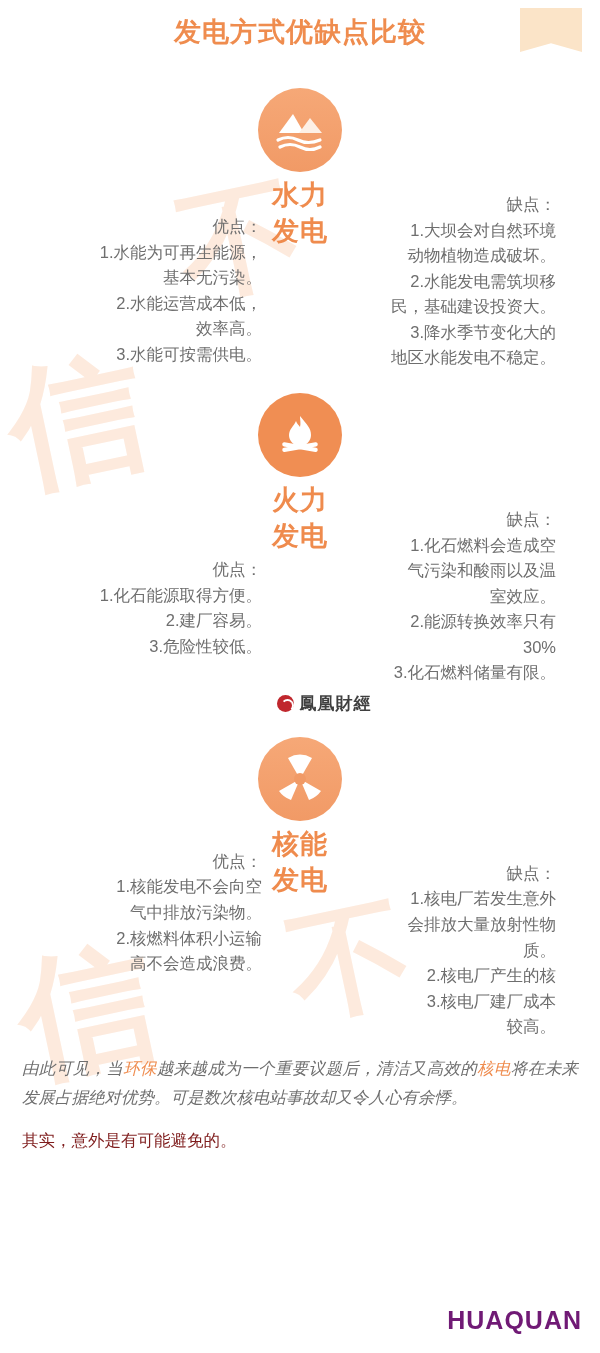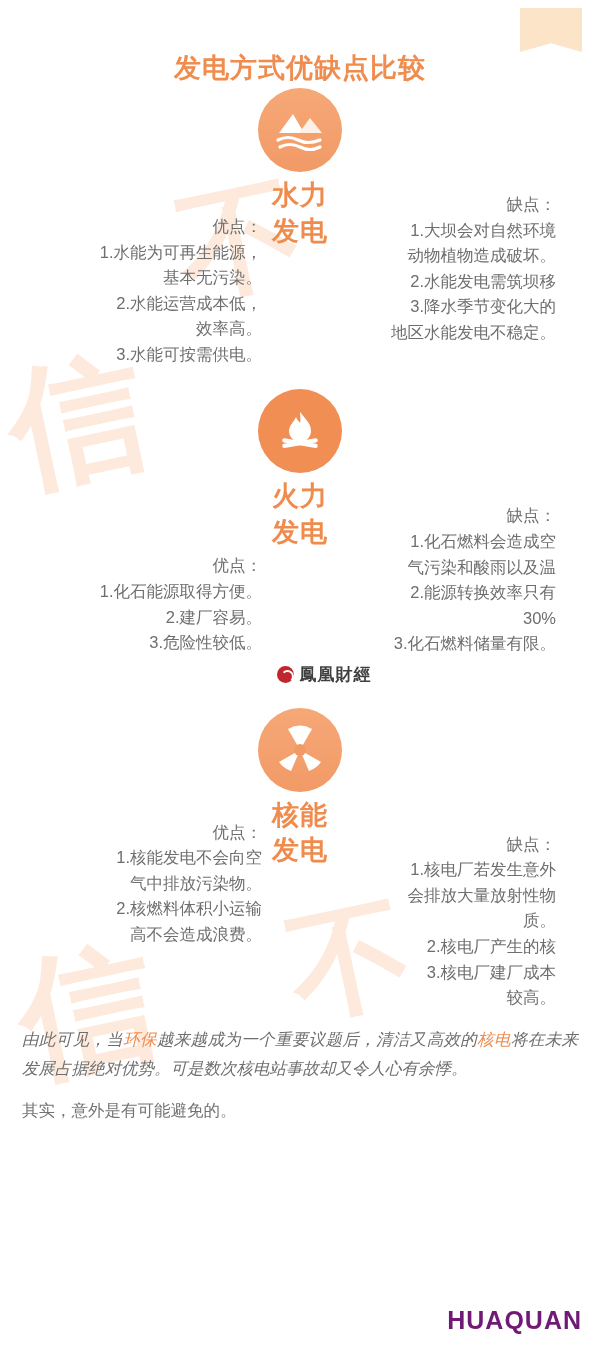--- a/index.html
+++ b/index.html
@@ -44,21 +44,20 @@
   .header-title {
     position: absolute;
     left: 0; right: 0;
     top: 14px;
     text-align: center;
     font-size: 27px;
     font-weight: bold;
     color: #ef8c4e;
     letter-spacing: 1px;
     z-index: 3;
-    margin-top: 36px;
   }
   .header-tag {
     position: absolute;
     right: 18px;
     top: 8px;
     width: 62px;
     height: 44px;
     background: #fbe4c8;
     z-index: 2;
     clip-path: polygon(0 0, 100% 0, 100% 100%, 50% 80%, 0 100%);
@@ -165,21 +164,21 @@
     font-size: 16.5px;
     line-height: 1.75;
     color: #6e6e6e;
     text-align: justify;
     font-style: italic;
   }
   .footer-note .hl { color: #ef8b4d; }
   .footer-note2 {
     margin: 18px 22px 0 22px;
     font-size: 16.5px;
-    color: #737373;
+    color: #7f1d1d;
   }
 
   
   .brand {
     position: absolute;
     right: 18px;
     bottom: 18px;
     font-size: 25px;
     font-weight: bold;
     color: #701a75;
@@ -219,20 +218,21 @@
         <span class="lbl">2.水能运营成本低，</span>
         <span class="lbl">效率高。</span>
         <span class="lbl">3.水能可按需供电。</span>
       </div>
       <div class="col-title">水力发电</div>
       <div class="col-cons">
         <span class="lbl">缺点：</span>
         <span class="lbl">1.大坝会对自然环境</span>
         <span class="lbl">动物植物造成破坏。</span>
         <span class="lbl">2.水能发电需筑坝移</span>
+        <span class="lbl">民，基础建设投资大。</span>
         <span class="lbl">3.降水季节变化大的</span>
         <span class="lbl">地区水能发电不稳定。</span>
       </div>
     </div>
   </div>
 
   <div class="section s-thermal">
     <div class="icon-circle solid">
       <svg width="50" height="50" viewBox="0 0 50 50" aria-hidden="true">
         <path d="M25 6 c7 9 11 12 11 19 a11 11 0 0 1 -22 0 c0 -6 5 -9 7 -14 c1 3 3 4 4 6 c1 -4 0 -7 0 -11 z" fill="#ffffff"></path>
@@ -245,20 +245,21 @@
         <span class="lbl">优点：</span>
         <span class="lbl">1.化石能源取得方便。</span>
         <span class="lbl">2.建厂容易。</span>
         <span class="lbl">3.危险性较低。</span>
       </div>
       <div class="col-title">火力发电</div>
       <div class="col-cons">
         <span class="lbl">缺点：</span>
         <span class="lbl">1.化石燃料会造成空</span>
         <span class="lbl">气污染和酸雨以及温</span>
+        <span class="lbl">室效应。</span>
         <span class="lbl">2.能源转换效率只有</span>
         <span class="lbl">30%</span>
         <span class="lbl">3.化石燃料储量有限。</span>
       </div>
     </div>
   </div>
 
   <div class="phoenix">
     <span class="phoenix-mark"></span>
     <span class="phoenix-text">鳳凰財經</span>

